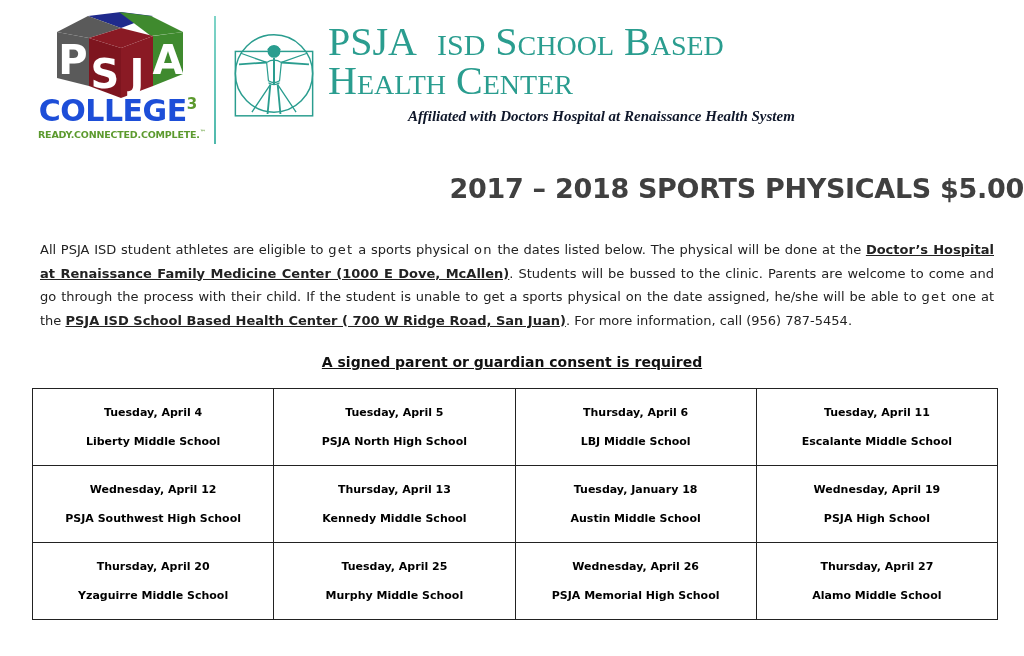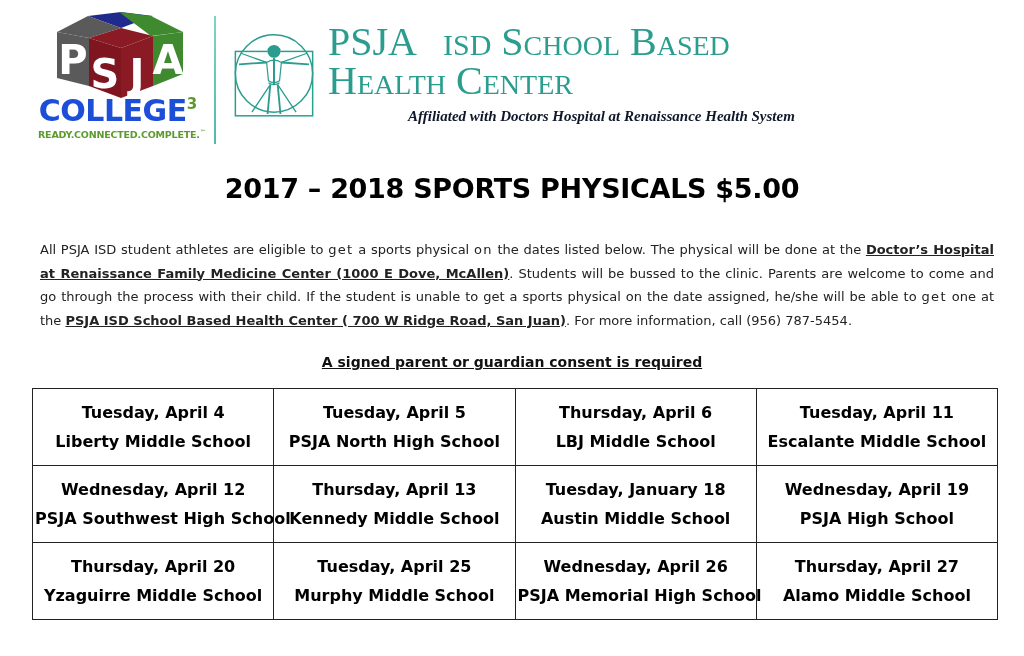--- a/index.html
+++ b/index.html
@@ -120,26 +120,26 @@
     font-weight: bold;
     color: #0f172a;
     font-size: 15px;
     margin-top: 8px;
     margin-left: 80px;
     white-space: nowrap;
   }
 
   
   .doc-title {
-    text-align: center;
+    text-align: right;
     font-family: "DejaVu Sans", sans-serif;
     font-weight: bold;
     font-size: 27px;
     letter-spacing: -0.3px;
-    color: #000000;
+    color: #404040;
     margin-top: 8px;
   }
 
   
   .body-copy {
     margin: 34px 30px 0 40px;
     font-family: "DejaVu Sans", sans-serif;
     font-size: 13px;
     line-height: 23.5px;
     color: #222222;
@@ -174,21 +174,21 @@
     width: 966px;
     table-layout: fixed;
   }
   table.sched td {
     border: 1.3px solid #222222;
     height: 68px;
     text-align: center;
     vertical-align: middle;
     font-family: "DejaVu Sans", sans-serif;
     font-weight: bold;
-    font-size: 16px;
+    font-size: 11px;
     color: #000000;
     padding: 4px 2px;
     line-height: 29px;
   }
   td .cell-date, td .cell-school { display: block; white-space: nowrap; }
 </style>
 </head>
 <body>
 
 <div class="header">
@@ -244,21 +244,21 @@
 
         <path d="M44 60 q6 4 12 0" stroke-width="1.4"></path>
 
         <path d="M46 62 L43 94 M54 62 L57 94" stroke-width="2"></path>
 
         <path d="M46 62 L26 92 M54 62 L74 92" stroke-width="1.4"></path>
       </g>
     </svg>
     <div class="hc-titles">
       <div class="hc-title">
-        <span class="sc-big">PSJA</span><span class="sc-small" style="margin-left:26px">ISD</span><span class="sc-big" style="font-variant:small-caps;margin-left:10px">School Based</span>
+        <span class="sc-big">PSJA</span><span class="sc-small" style="margin-left:20px">ISD</span><span class="sc-big" style="font-variant:small-caps;margin-left:10px">School Based</span>
       </div>
       <div class="hc-title">
         <span class="sc-big" style="font-variant:small-caps">Health Center</span>
       </div>
       <div class="hc-affil">Affiliated with Doctors Hospital at Renaissance Health System</div>
     </div>
   </div>
 </div>
 
 <div class="doc-title">2017 – 2018 SPORTS PHYSICALS $5.00</div>

